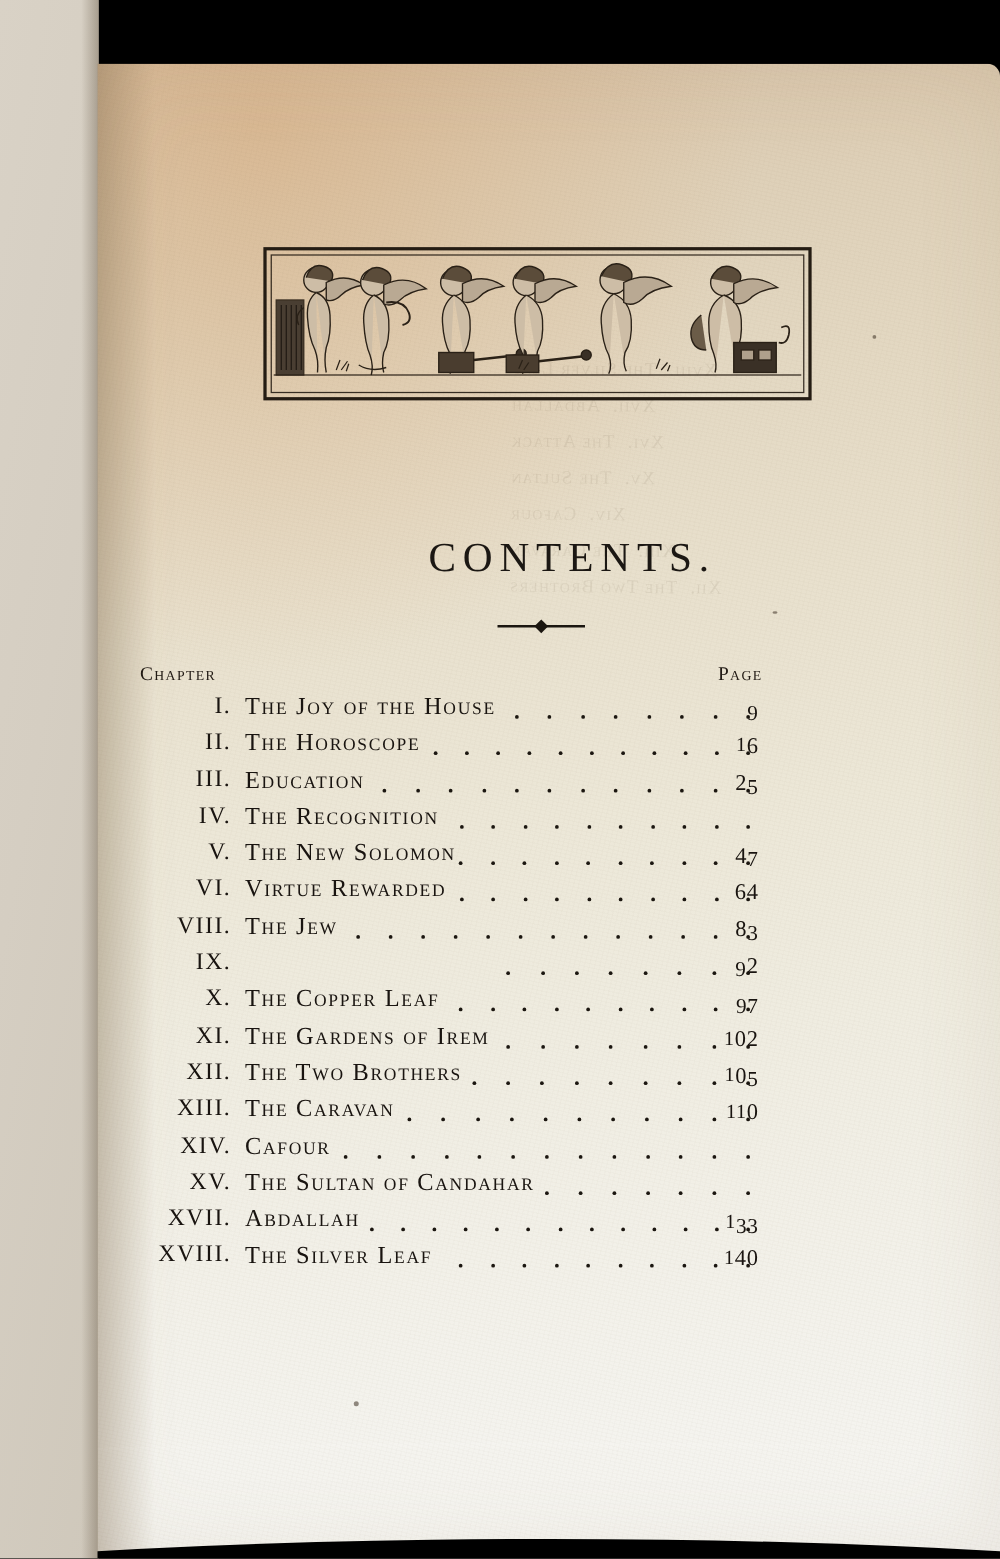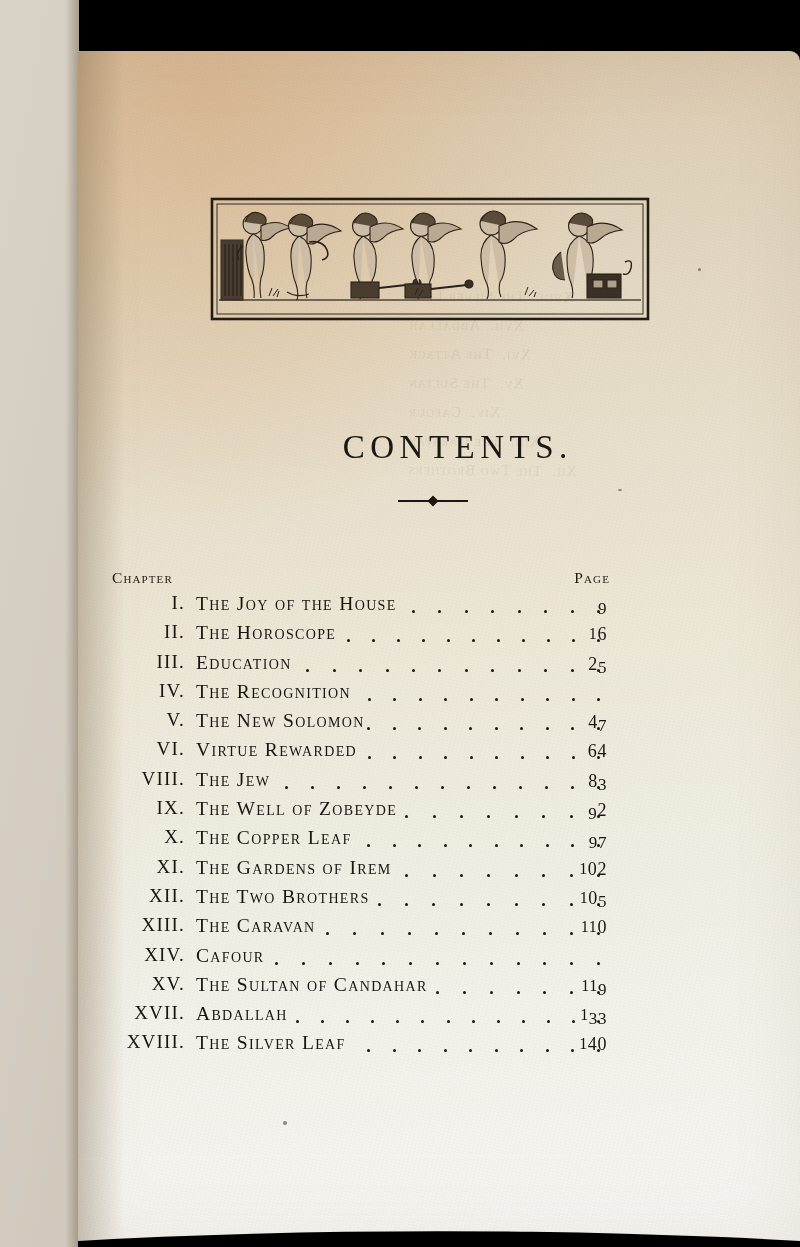--- a/index.html
+++ b/index.html
@@ -154,21 +154,20 @@
     top: 480px;
     width: 722px;
   }
   .toc-head {
     position: relative;
     height: 22px;
     color: #201913;
     font-variant: small-caps;
     font-size: 15.5px;
     letter-spacing: 1.1px;
-    margin-top: 38px;
   }
   .toc-head .col-chapter { position: absolute; left: 34px; top: 0; }
   .toc-head .col-page { position: absolute; left: 0; top: 0; width: 532px; text-align: right; }
 
   .toc-row {
     position: relative;
     height: 29.3px;
     color: #191410;
   }
   .num {
@@ -467,21 +466,20 @@
               <i style="left: 296.933px;"></i>
               <i style="left: 322.95px;"></i>
               <i style="left: 348.967px;"></i>
               <i style="left: 374.983px;"></i>
               <i style="left: 401px;"></i>
             </span>
             <span class="pageno">8<span class="os-desc">3</span></span>
           </div>
           <div class="toc-row">
             <span class="num">IX.</span>
-            <span class="title">The Well of Zobeyde</span>
             <span class="leaders">
               <i style="left: 209.2px;"></i>
               <i style="left: 236.6px;"></i>
               <i style="left: 264px;"></i>
               <i style="left: 291.4px;"></i>
               <i style="left: 318.8px;"></i>
               <i style="left: 346.2px;"></i>
               <i style="left: 373.6px;"></i>
               <i style="left: 401px;"></i>
             </span>
@@ -577,21 +575,20 @@
             <span class="title">The Sultan of Candahar</span>
             <span class="leaders">
               <i style="left: 240.4px;"></i>
               <i style="left: 267.167px;"></i>
               <i style="left: 293.933px;"></i>
               <i style="left: 320.7px;"></i>
               <i style="left: 347.467px;"></i>
               <i style="left: 374.233px;"></i>
               <i style="left: 401px;"></i>
             </span>
-            <span class="pageno"><span class="os-one">1</span><span class="os-one">1</span><span class="os-desc">9</span></span>
           </div>
           <div class="toc-row">
             <span class="num">XVII.</span>
             <span class="title">Abdallah</span>
             <span class="leaders">
               <i style="left: 100px;"></i>
               <i style="left: 125.083px;"></i>
               <i style="left: 150.167px;"></i>
               <i style="left: 175.25px;"></i>
               <i style="left: 200.333px;"></i>

